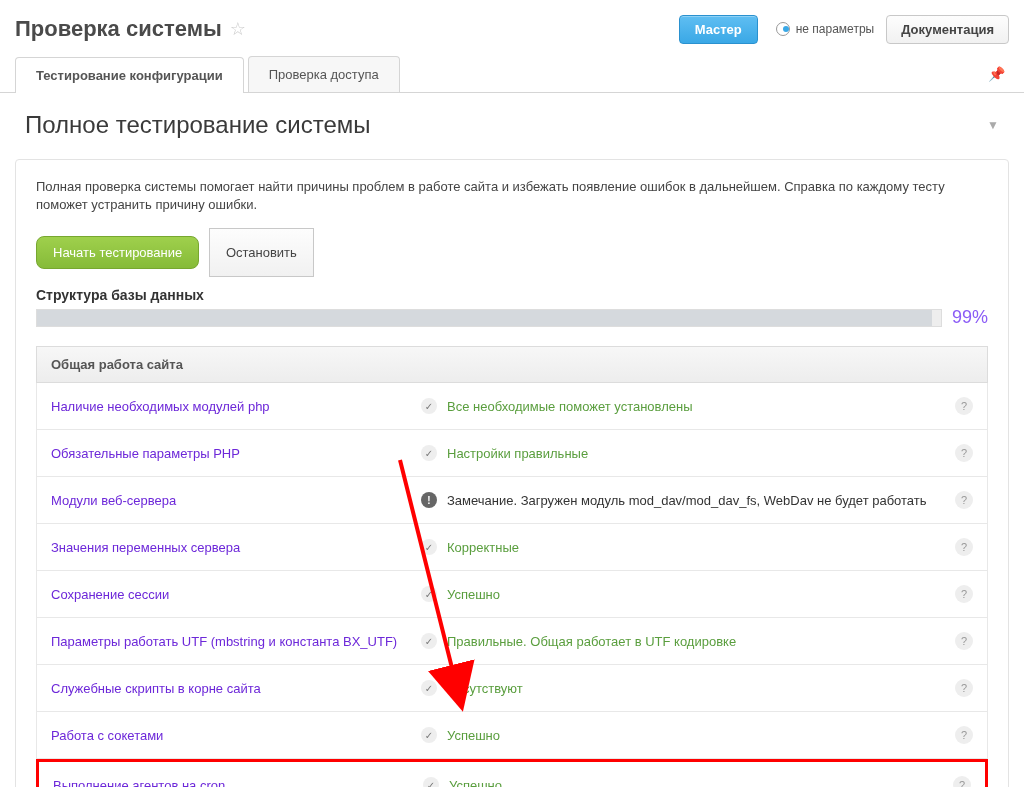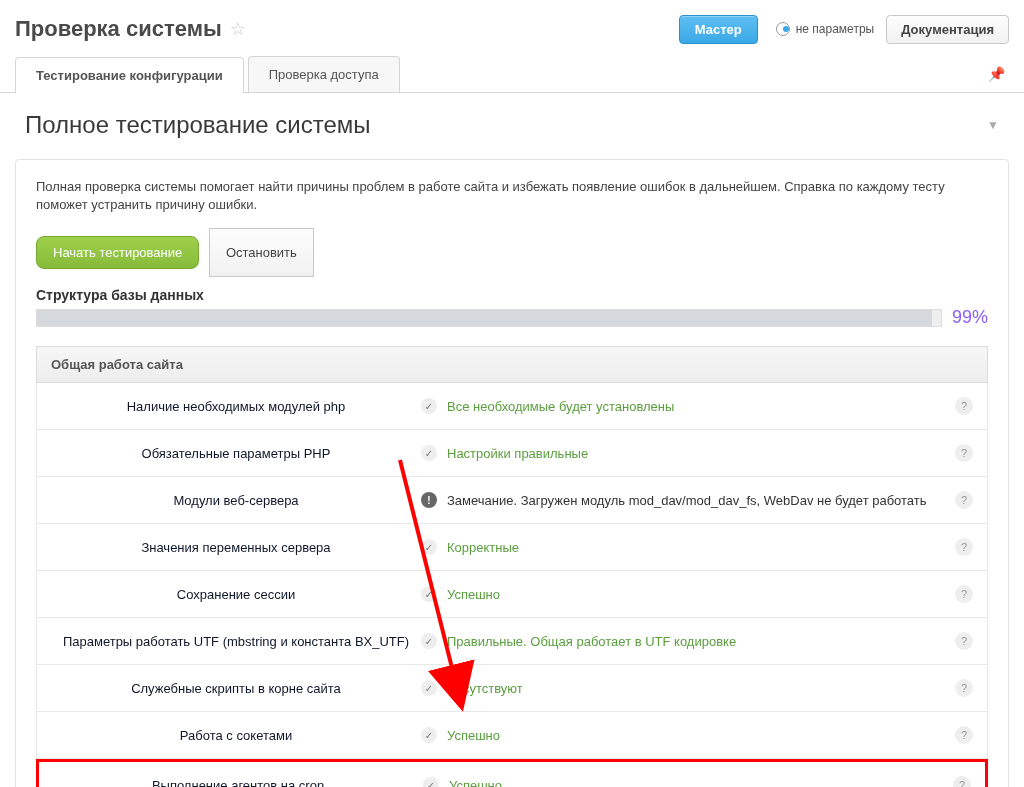--- a/index.html
+++ b/index.html
@@ -178,22 +178,21 @@
 .test-row {
   display: flex;
   align-items: center;
   padding: 14px 14px;
   border: 1px solid #e8e8e8;
   border-top: none;
   font-size: 13px;
 }
 .test-name {
   width: 370px;
-  color: #0f172a;
-  text-align: center;
+  color: #6d28d9;
 }
 .test-status-cell {
   flex: 1;
   display: flex;
   align-items: center;
 }
 .status-icon {
   width: 16px; height: 16px;
   border-radius: 50%;
   display: inline-flex; align-items: center; justify-content: center;
@@ -271,21 +270,21 @@
           </div>
       <span class="progress-pct">99%</span>
     </div>
 
     <div class="group-header">Общая работа сайта</div>
 
     <div class="test-row">
       <div class="test-name">Наличие необходимых модулей php</div>
       <div class="test-status-cell">
         <span class="status-icon ok">✓</span>
-        <span class="status-text ok">Все необходимые будет установлены</span>
+        <span class="status-text ok">Все необходимые поможет установлены</span>
       </div>
       <span class="help-icon">?</span>
     </div>
 
     <div class="test-row">
       <div class="test-name">Обязательные параметры PHP</div>
       <div class="test-status-cell">
         <span class="status-icon ok">✓</span>
         <span class="status-text ok">Настройки правильные</span>
       </div>

